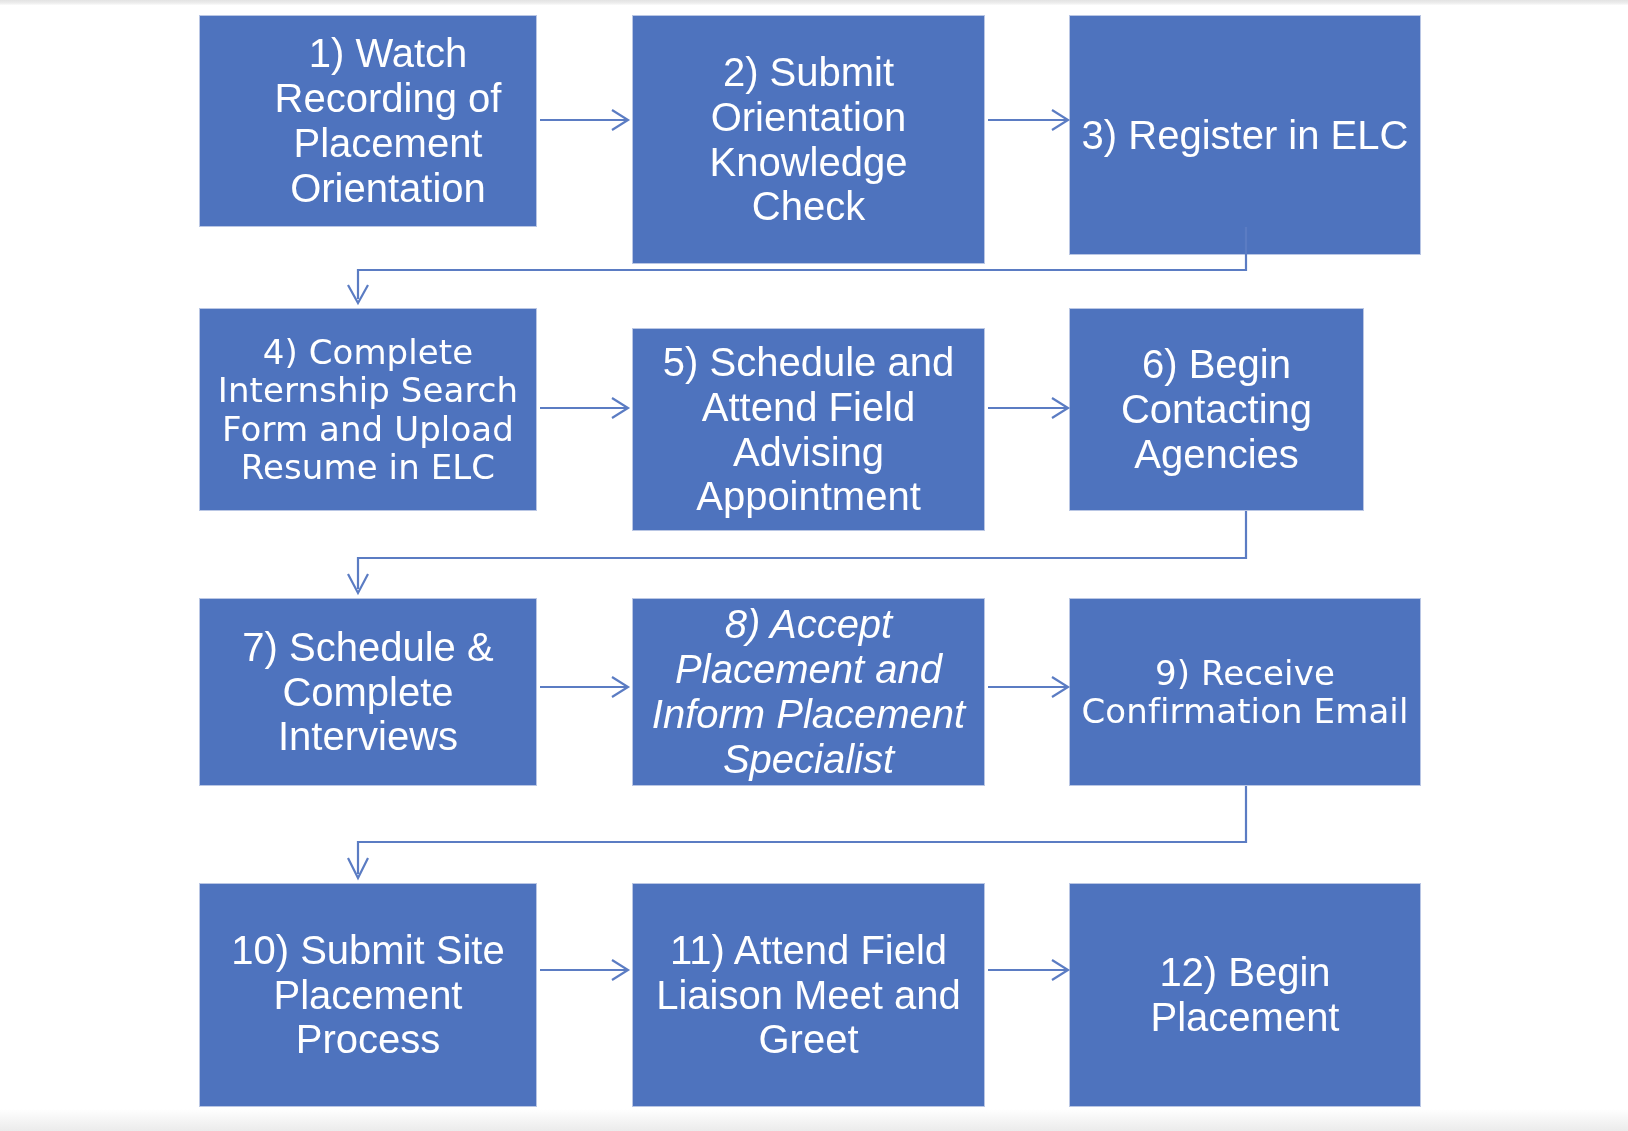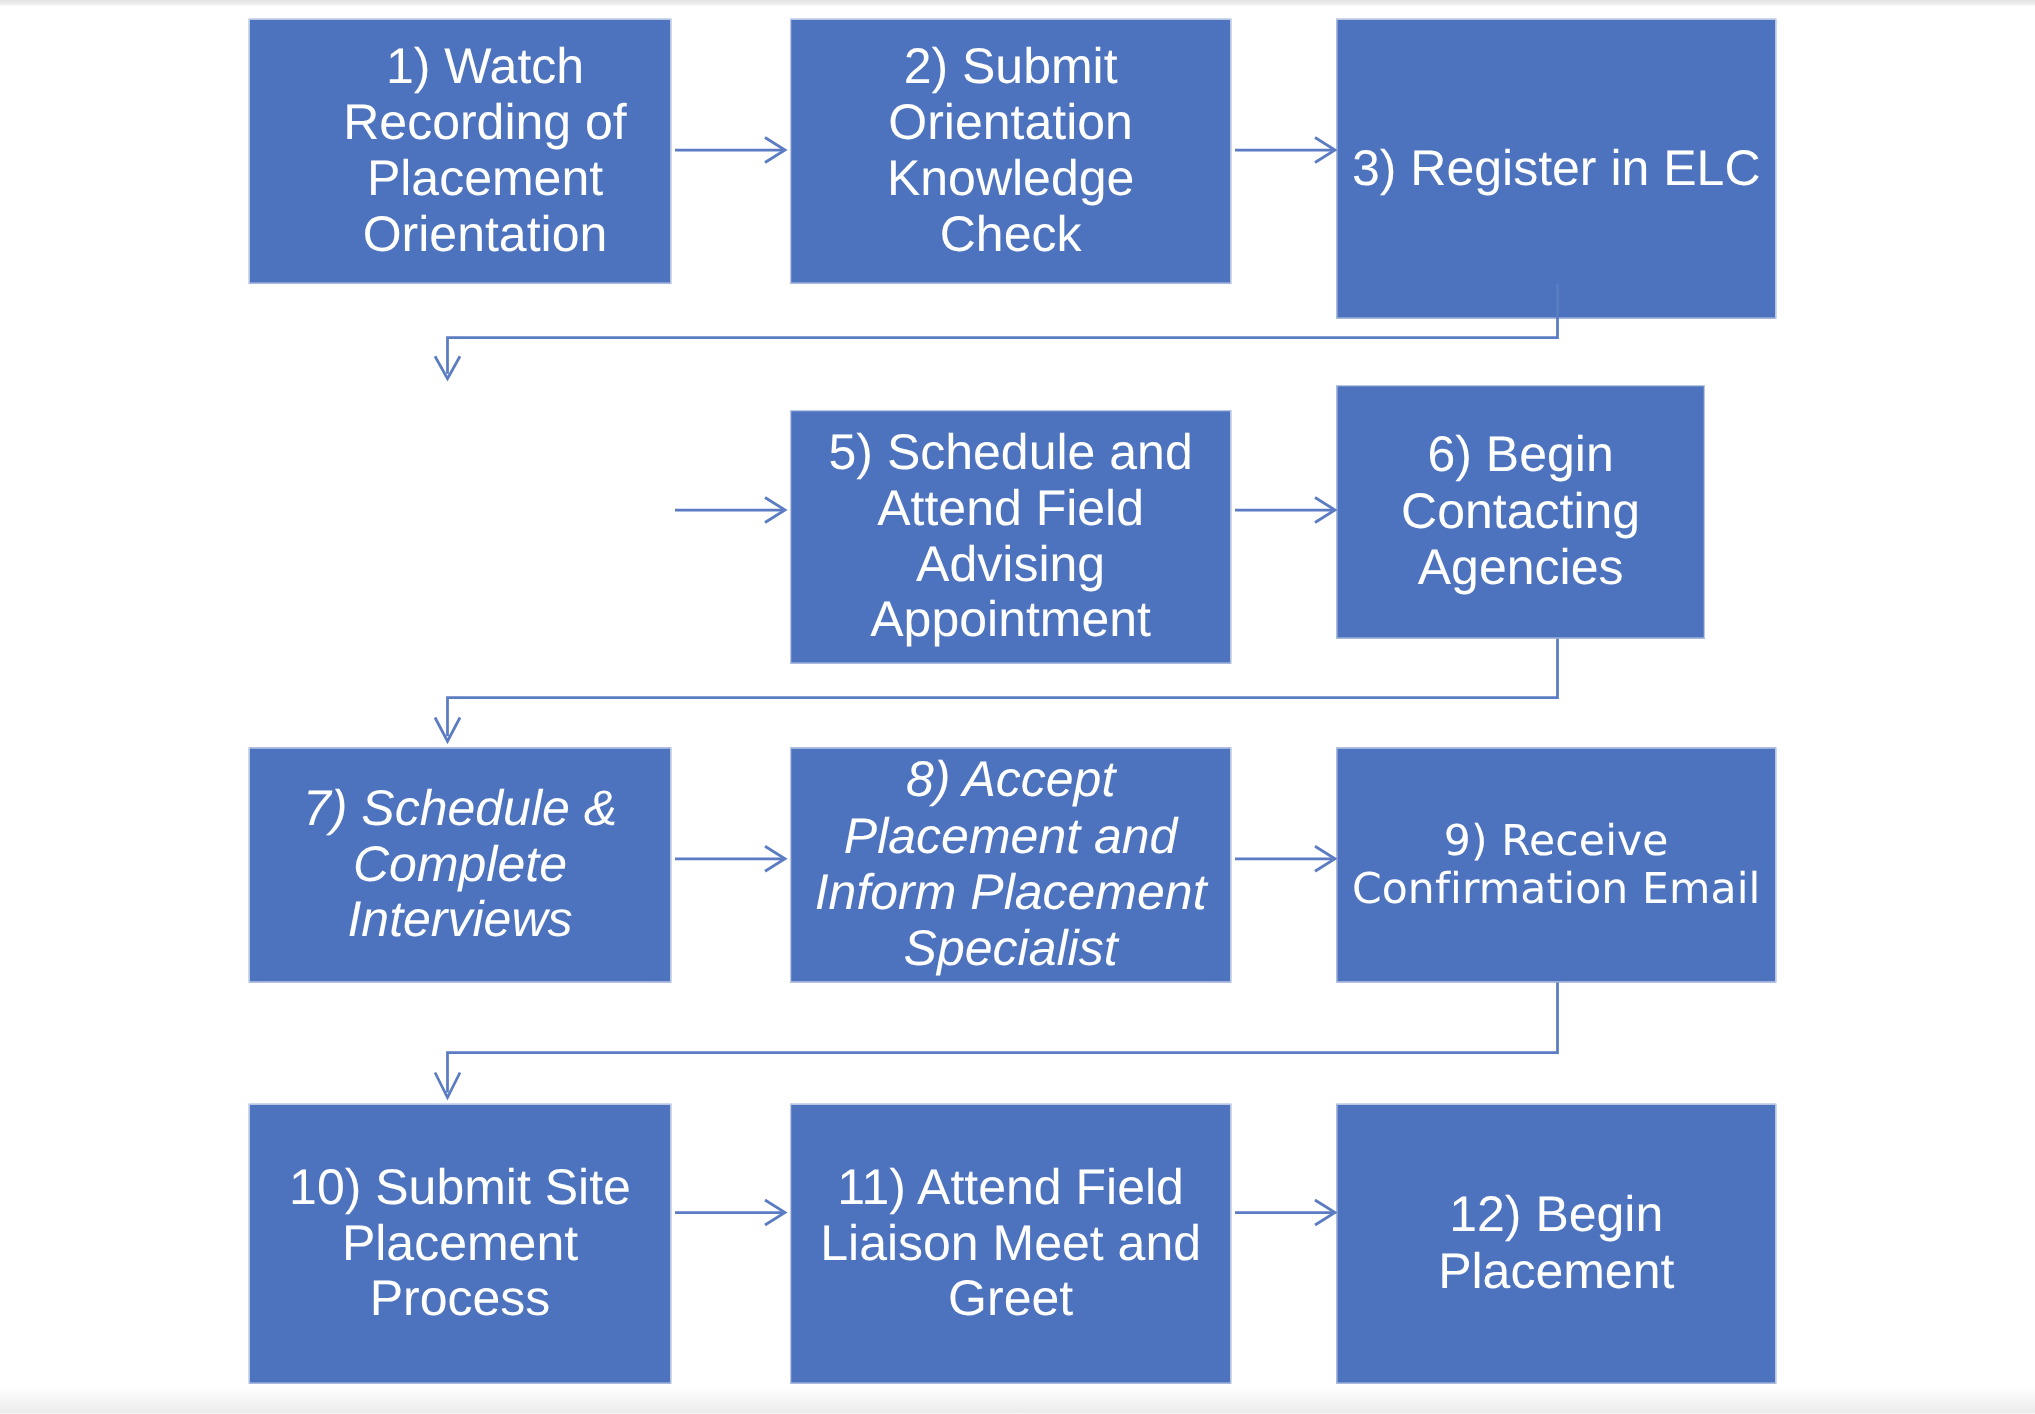--- a/index.html
+++ b/index.html
@@ -81,46 +81,52 @@
   <div class="edge-top"></div>
   <div class="edge-bottom"></div>
 
   <div class="node font-a" style="left:199px; top:15px; width:338px; height:212px;padding-left:48px;">
     <span class="label">1) Watch
 Recording of
 Placement
 Orientation</span>
   </div>
 
-  <div class="node font-a" style="left:632px; top:15px; width:353px; height:212px;">
+  <div class="node font-a" style="left:632px; top:15px; width:353px; height:249px;">
     <span class="label">2) Submit
 Orientation
 Knowledge
 Check</span>
   </div>
 
   <div class="node font-a" style="left:1069px; top:15px; width:352px; height:240px;">
     <span class="label">3) Register in ELC</span>
   </div>
 
+  <div class="node font-b" style="left:199px; top:308px; width:338px; height:203px;">
+    <span class="label">4) Complete
+Internship Search
+Form and Upload
+Resume in ELC</span>
+  </div>
 
   <div class="node font-a" style="left:632px; top:308px; width:353px; height:203px;margin-top:20px;">
     <span class="label">5) Schedule and
 Attend Field
 Advising
 Appointment</span>
   </div>
 
   <div class="node font-a" style="left:1069px; top:308px; width:295px; height:203px;">
     <span class="label">6) Begin
 Contacting
 Agencies</span>
   </div>
 
-  <div class="node font-a" style="left:199px; top:598px; width:338px; height:188px;font-style:italic;">
+  <div class="node font-a" style="left:199px; top:598px; width:338px; height:188px;">
     <span class="label">7) Schedule &amp;
 Complete
 Interviews</span>
   </div>
 
   <div class="node font-a" style="left:632px; top:598px; width:353px; height:188px;font-style:italic;">
     <span class="label">8) Accept
 Placement and
 Inform Placement
 Specialist</span>

